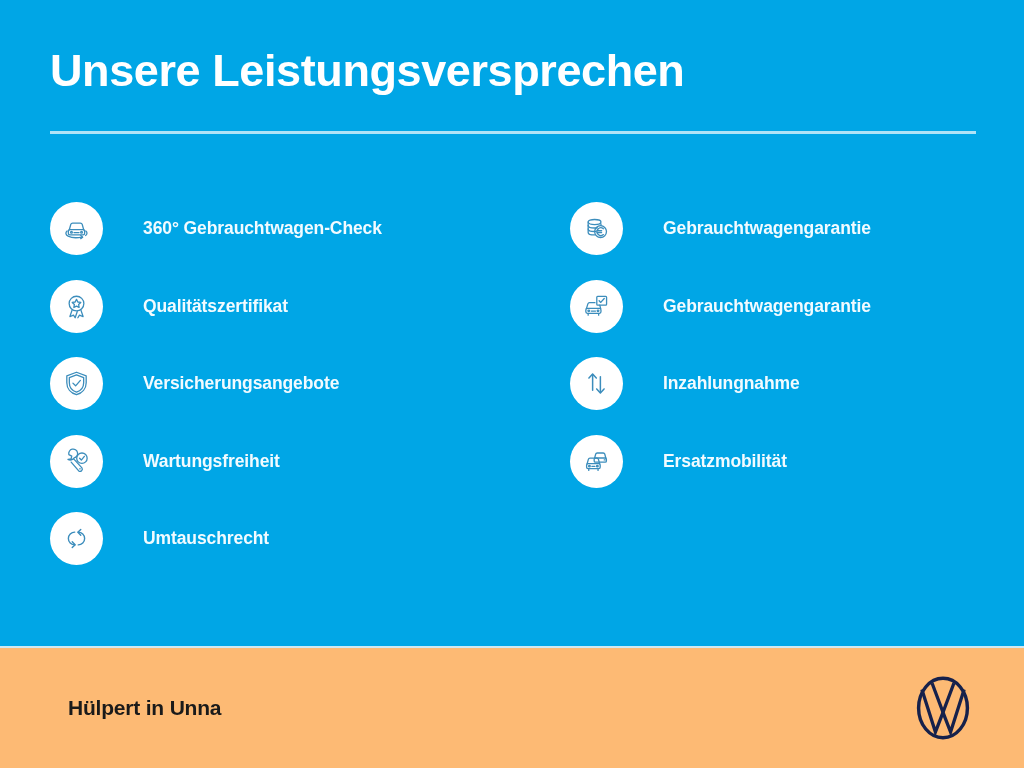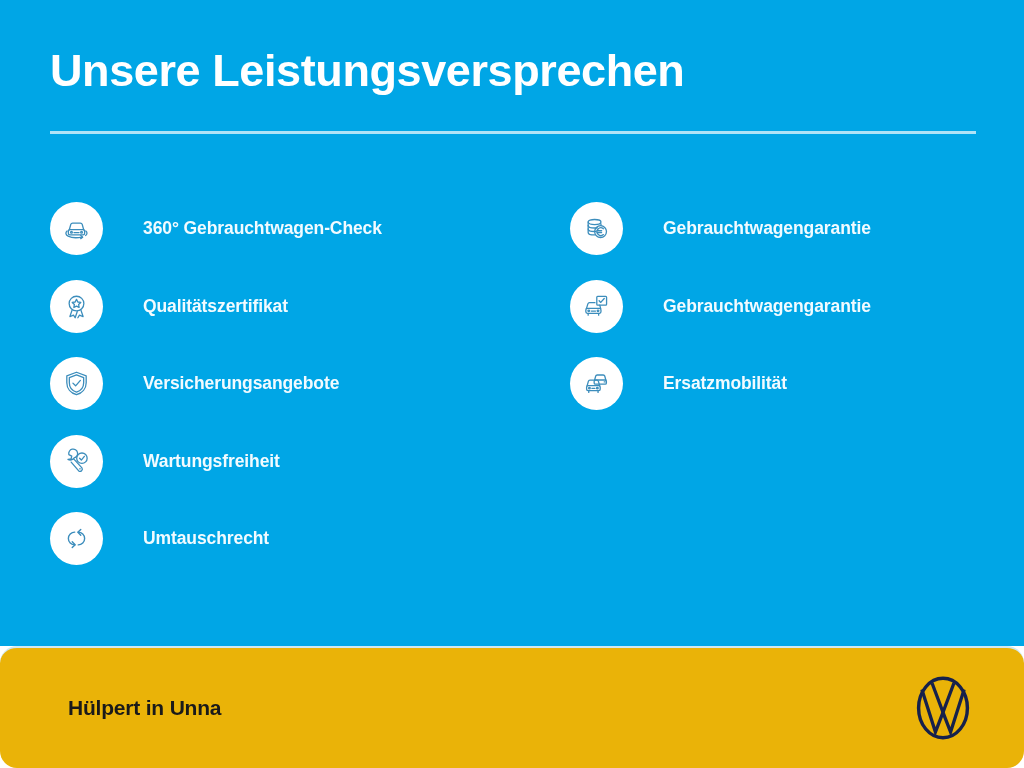--- a/index.html
+++ b/index.html
@@ -115,24 +115,23 @@
     white-space: nowrap;
   }
 
   
   .footer {
     position: absolute;
     left: 0;
     top: 646px;
     width: 1024px;
     height: 122px;
-    background: #eab308;
+    background: #fdba74;
     border-top: 2px solid #cfe9f2;
     box-sizing: border-box;
-    border-radius: 17px;
   }
   .footer-name {
     position: absolute;
     left: 68px;
     top: 50%;
     transform: translateY(-50%);
     font-size: 21px;
     font-weight: bold;
     color: #1a1a1a;
     letter-spacing: -0.2px;
@@ -262,20 +261,31 @@
                 <circle cx="17.6" cy="20.5" r="0.85"></circle>
                 <path d="M10.6 20.7 h4.4"></path>
                 <path d="M7.4 23.3 v1.7 M18.2 23.3 v1.7"></path>
                 <rect x="16.3" y="5.6" width="10.1" height="9.0" rx="0.9"></rect>
                 <path d="M18.7 10.0 L20.4 11.8 L24.0 7.8"></path>
               </svg>
             </span>
             <span class="benefit-label">Gebrauchtwagengarantie</span>
           </div>
 
+          <div class="benefit-row">
+            <span class="badge">
+              <svg viewBox="0 0 32 32" fill="none" stroke="#3c8dbc" stroke-width="1.5" stroke-linecap="round" stroke-linejoin="round">
+                <path d="M12.0 23.0 V6.6"></path>
+                <path d="M8.2 10.4 L12.0 6.3 L15.8 10.4"></path>
+                <path d="M20.0 9.0 V25.4"></path>
+                <path d="M16.2 21.6 L20.0 25.7 L23.8 21.6"></path>
+              </svg>
+            </span>
+            <span class="benefit-label">Inzahlungnahme</span>
+          </div>
 
 
           <div class="benefit-row">
             <span class="badge">
               <svg viewBox="0 0 32 32" fill="none" stroke="#3c8dbc" stroke-width="1.3" stroke-linecap="round" stroke-linejoin="round">
                 <path d="M14.0 12.6 L15.2 8.3 C15.4 7.6 16.0 7.2 16.7 7.2 L23.0 7.2 C23.7 7.2 24.3 7.6 24.5 8.3 L25.7 12.6"></path>
                 <rect x="13.6" y="12.4" width="12.6" height="4.3" rx="1.3"></rect>
                 <path d="M24.0 14.4 h0.9"></path>
                 <path d="M6.3 18.4 L7.6 13.8 C7.8 13.0 8.45 12.6 9.2 12.6 L16.4 12.6 C17.15 12.6 17.8 13.0 18.0 13.8 L19.3 18.4"></path>
                 <rect x="5.8" y="18.2" width="14.0" height="5.2" rx="1.5"></rect>

